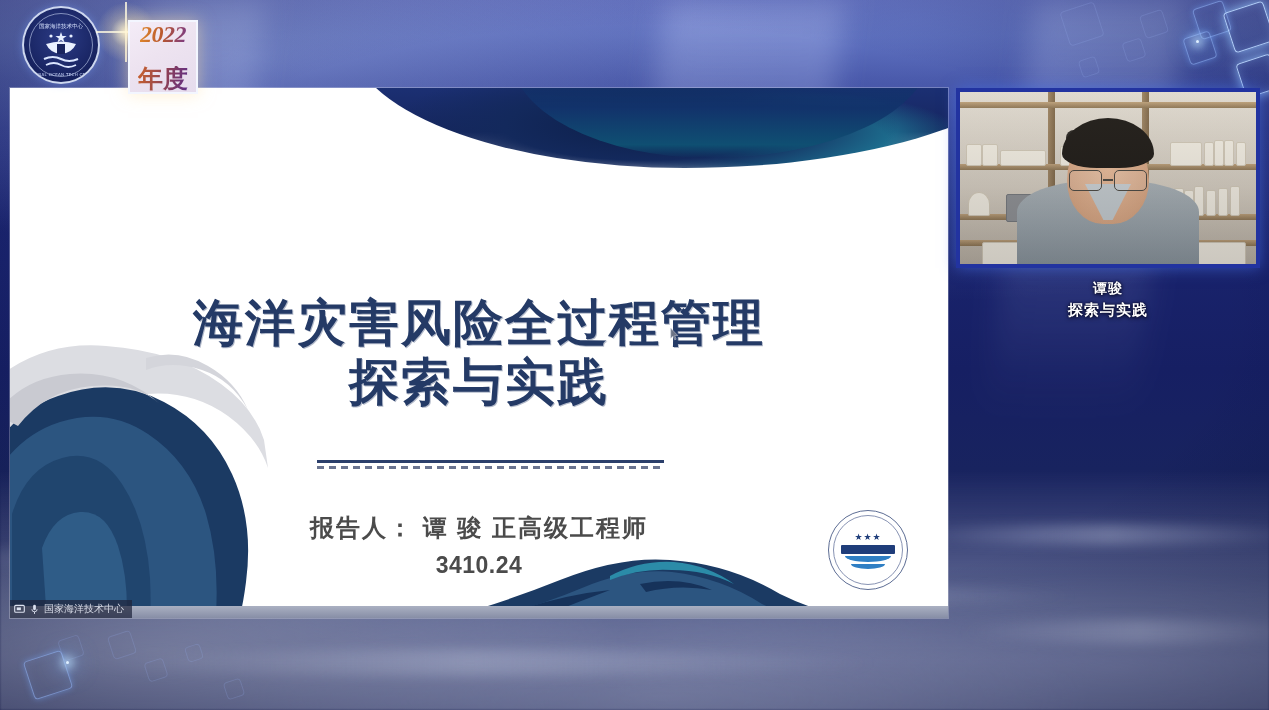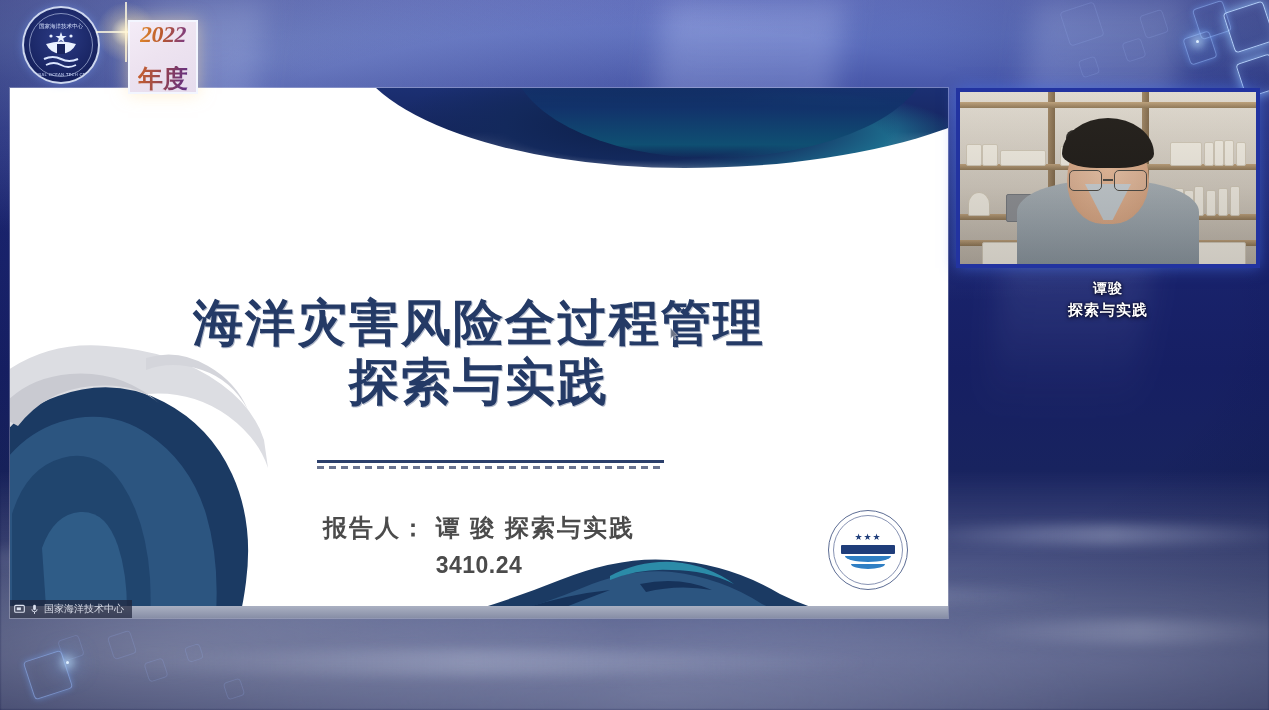--- a/index.html
+++ b/index.html
@@ -397,21 +397,21 @@
       <div>海洋灾害风险全过程管理</div>
       <div>探索与实践</div>
     </div>
 
     <div class="slide-divider">
       <div class="solid"></div>
       <div class="dashed"></div>
     </div>
 
     <div class="slide-sub">
-      <div class="l1">报告人： 谭 骏    探索与实践</div>
+      <div class="l1">报告人： 谭 骏    正高级工程师</div>
       <div class="l3">3410.24</div>
     </div>
 
     <div class="slide-seal">
       <div class="ring"></div>
       <div class="stars">★★★</div>
       <div class="bar"></div>
       <div class="arc1"></div>
       <div class="arc2"></div>
     </div>

